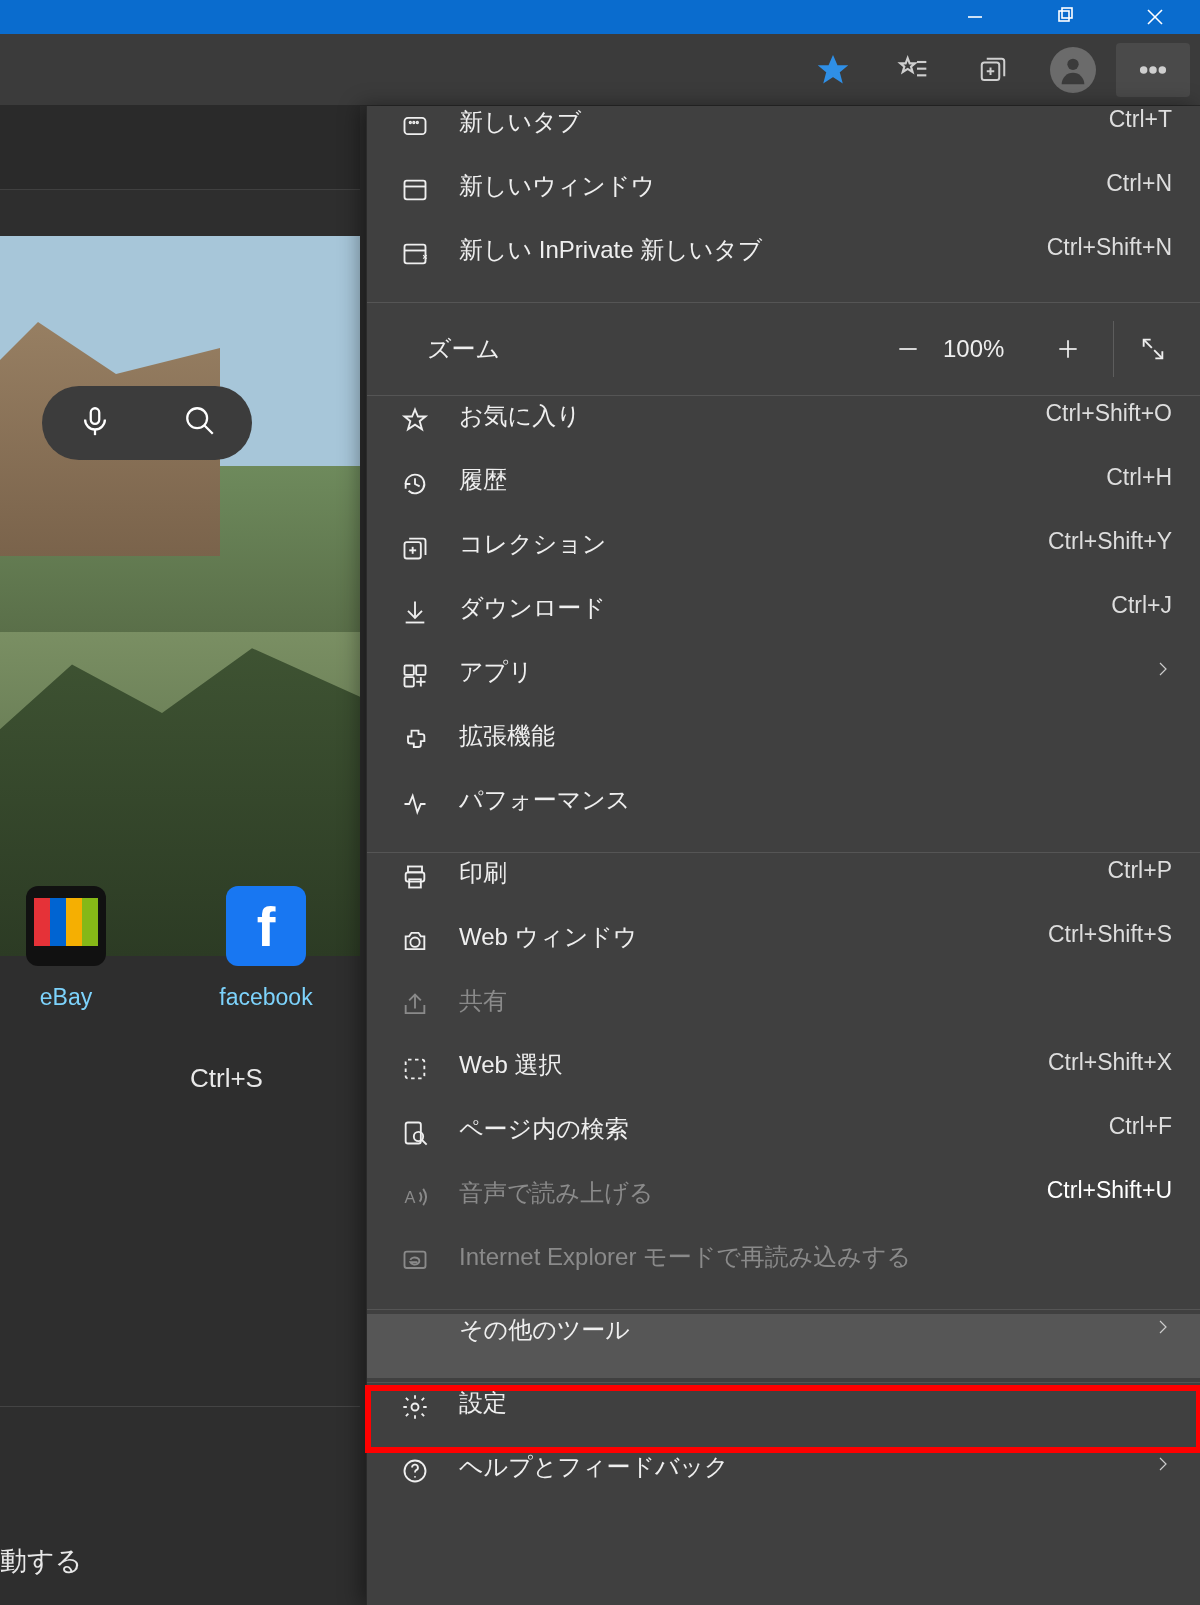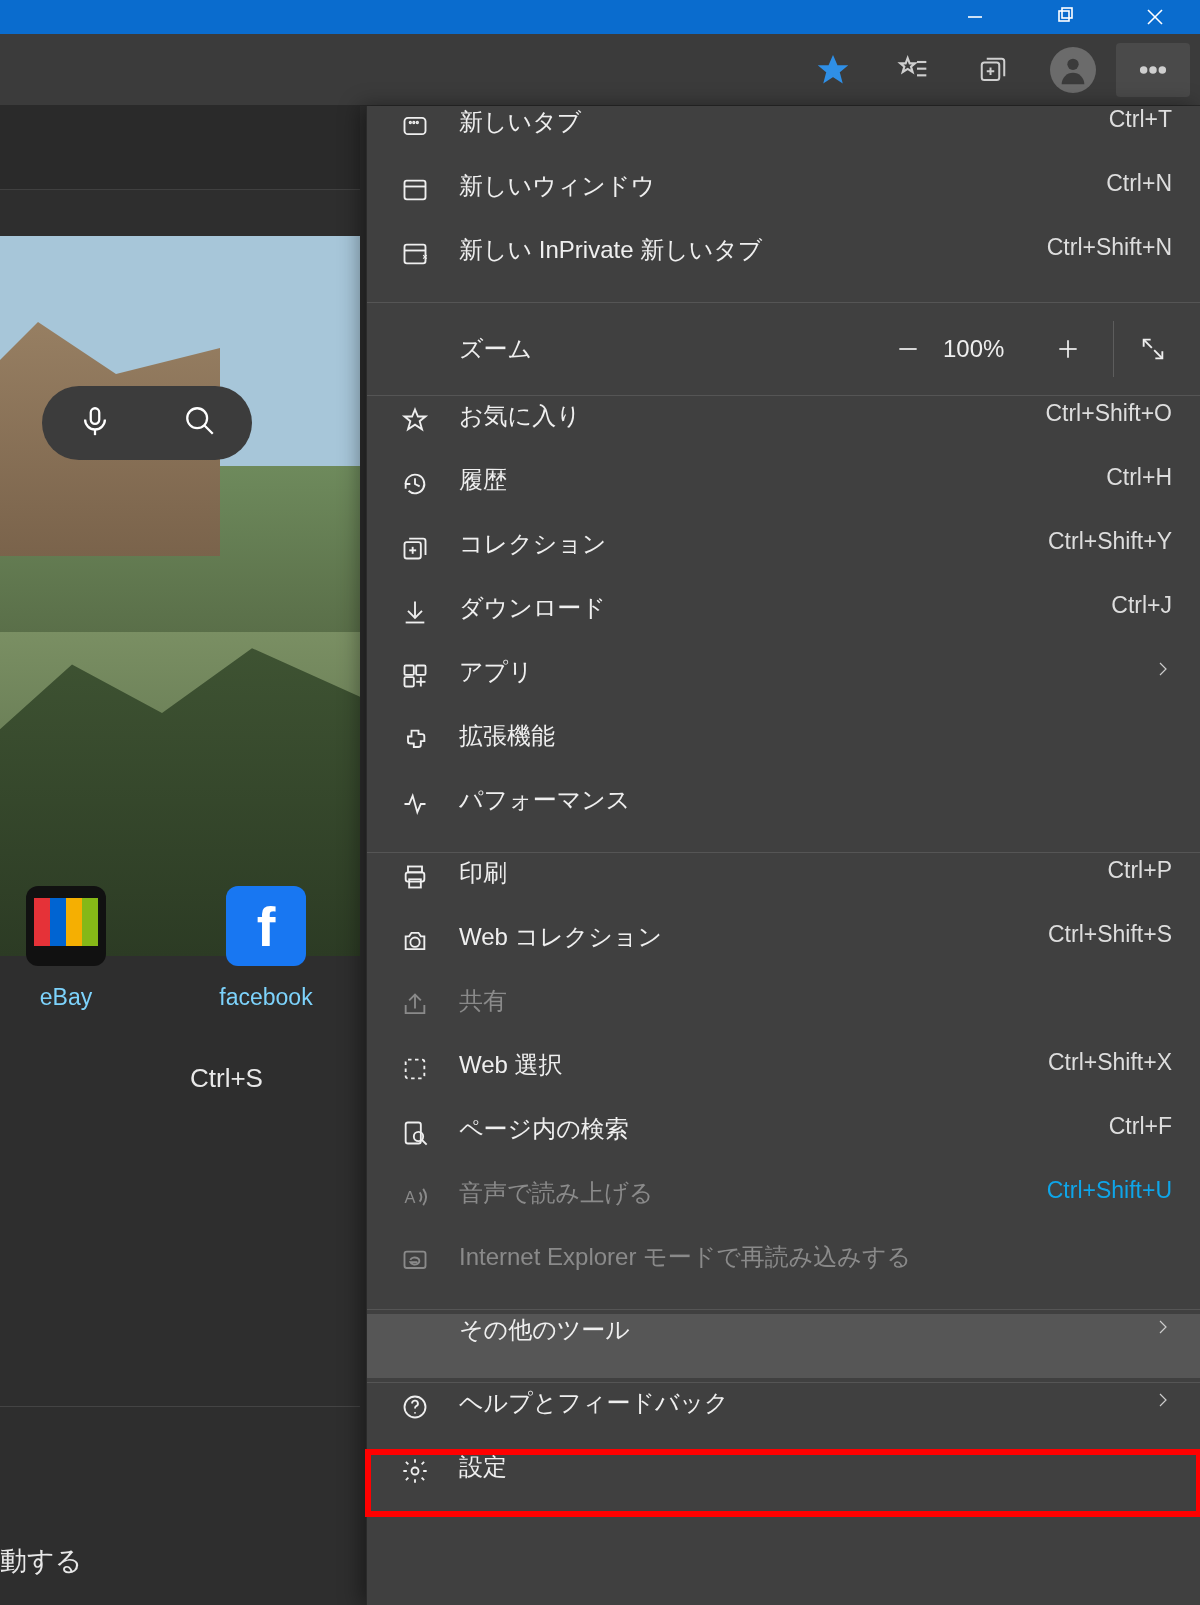--- a/index.html
+++ b/index.html
@@ -160,29 +160,29 @@
   .mitem .micon {
     width: 40px; height: 40px;
     margin-right: 24px;
     display:flex; align-items:center; justify-content:center;
     flex-shrink: 0;
   }
   .mitem .mlabel { flex: 1; }
   .mitem .mshort { color:#ddd; font-size:23px; }
   .mitem .morerow { color:#ccc; margin-left:14px; }
   .mitem.disabled { color:#8a8a8a; }
-  .mitem.disabled .mshort { color:#0ea5e9;margin-left:39px; }
+  .mitem.disabled .mshort { color:#ffffff;margin-left:39px; }
   .mitem.hover { background:#565656; }
   .mitem.highlight { outline: 6px solid #ff0000; outline-offset: -4px; }
   .msep { height:1px; background:#555; margin: 4px 0; }
 
   
   .zoom {
     display:flex; align-items:center; height:84px;
-    padding: 0 18px 0 92px;
+    padding: 0 18px 0 60px;
     color:#efefef; font-size:24px;
   }
   .zoom .zlabel { flex:1; }
   .zoom .zbtn { width:58px; height:58px; display:flex; align-items:center; justify-content:center; margin:0 6px; }
   .zoom .zval { width:90px; text-align:left; font-size:24px; }
   .zoom .zdiv { width:1px; height:56px; background:#5d5d5d; margin:0 10px; }
   .zoom .zfs  { width:58px; height:58px; display:flex; align-items:center; justify-content:center; }
 
   svg { stroke: currentColor; fill: none; stroke-width: 1.6; }
   .solid svg { fill: currentColor; stroke:none; }
@@ -448,21 +448,21 @@
       <span class="mshort">Ctrl+P</span>
     </div>
 
     <div class="mitem">
       <span class="micon">
           <svg width="28" height="28" viewBox="0 0 24 24">
             <path d="M4 8h3l2-3h6l2 3h3v11H4Z"></path>
             <circle cx="12" cy="13" r="4"></circle>
           </svg>
         </span>
-      <span class="mlabel">Web コレクション</span>
+      <span class="mlabel">Web ウィンドウ</span>
       <span class="mshort">Ctrl+Shift+S</span>
     </div>
 
     <div class="mitem disabled">
       <span class="micon">
           <svg width="28" height="28" viewBox="0 0 24 24">
             <path d="M4 12v7h16v-7"></path>
             <path d="M12 3v12"></path>
             <polyline points="7,8 12,3 17,8" fill="none"></polyline>
           </svg>
@@ -519,38 +519,38 @@
     <div class="mitem hover">
       <span class="micon"></span>
       <span class="mlabel">その他のツール</span>
       <span class="morerow"><svg width="18" height="18" viewBox="0 0 24 24">
             <polyline points="8,4 16,12 8,20" fill="none"></polyline>
           </svg></span>
     </div>
 
     <div class="msep"></div>
 
+    <div class="mitem highlight">
+      <span class="micon">
+          <svg width="28" height="28" viewBox="0 0 24 24">
+            <circle cx="12" cy="12" r="3"></circle>
+            <path d="M12 2v3M12 19v3M4.2 4.2l2.1 2.1M17.7 17.7l2.1 2.1M2 12h3M19 12h3M4.2 19.8l2.1-2.1M17.7 6.3l2.1-2.1"></path>
+          </svg>
+        </span>
+      <span class="mlabel">設定</span>
+    </div>
+
     <div class="mitem">
       <span class="micon">
           <svg width="28" height="28" viewBox="0 0 24 24">
             <circle cx="12" cy="12" r="9"></circle>
             <path d="M9.5 9a2.5 2.5 0 1 1 3.5 2.3c-1 .5-1 1.2-1 2"></path>
             <circle cx="12" cy="17" r="0.8" fill="currentColor" stroke="none"></circle>
           </svg>
         </span>
       <span class="mlabel">ヘルプとフィードバック</span>
       <span class="morerow"><svg width="18" height="18" viewBox="0 0 24 24">
             <polyline points="8,4 16,12 8,20" fill="none"></polyline>
           </svg></span>
     </div>
 
-    <div class="mitem highlight">
-      <span class="micon">
-          <svg width="28" height="28" viewBox="0 0 24 24">
-            <circle cx="12" cy="12" r="3"></circle>
-            <path d="M12 2v3M12 19v3M4.2 4.2l2.1 2.1M17.7 17.7l2.1 2.1M2 12h3M19 12h3M4.2 19.8l2.1-2.1M17.7 6.3l2.1-2.1"></path>
-          </svg>
-        </span>
-      <span class="mlabel">設定</span>
-    </div>
-
   </div>
 </div>
 
 </body></html>

